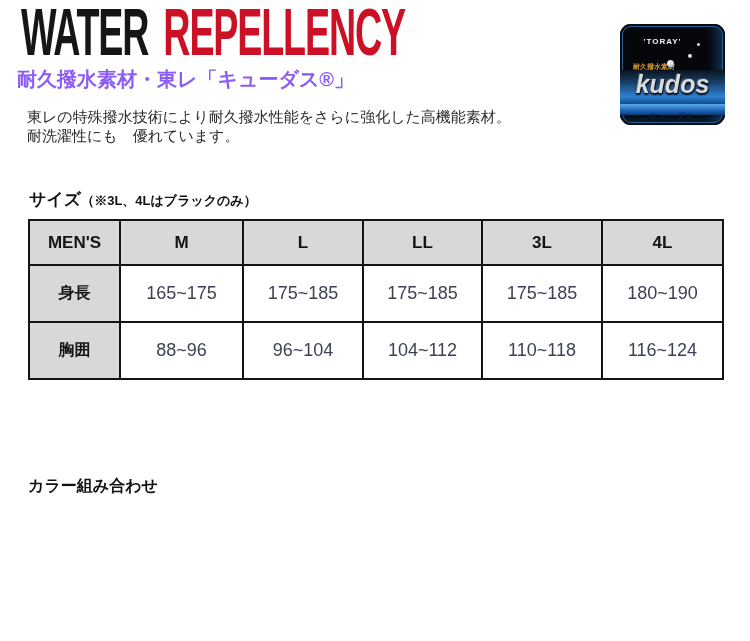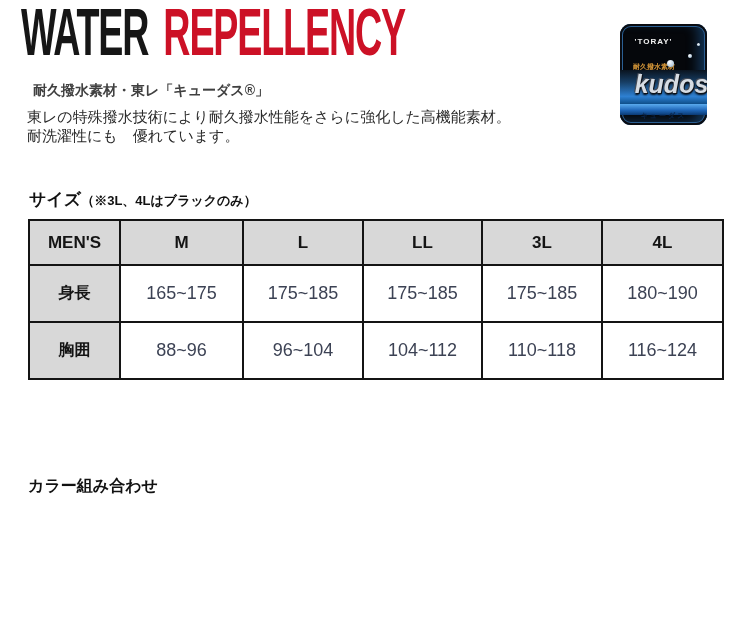--- a/index.html
+++ b/index.html
@@ -16,21 +16,21 @@
     position: absolute; left: 21px; top: 0px; margin: 0;
     font-size: 66px; line-height: 64px; font-weight: bold;
     letter-spacing: -2px; white-space: nowrap;
     transform: scaleX(0.57); transform-origin: 0 50%;
   }
   .t-black { color: #161616; }
   .t-red   { margin-left: 10px; }
 
   
   .logo {
-    position: absolute; left: 620px; top: 24px; width: 87px; height: 101px;
+    position: absolute; left: 620px; top: 24px; width: 105px; height: 101px;
     border-radius: 11px; background: #05070b; overflow: hidden;
     box-shadow: inset 0 0 0 2px #0a0c11, inset 0 0 0 3px #2b5f93,
                 inset -9px -3px 12px rgba(40,120,200,0.38);
   }
   .logo-toray {
     position: absolute; top: 13px; left: 0; right: 20px; text-align: center;
     color: #f2f2f2; font-size: 8px; font-weight: bold; letter-spacing: 1px;
   }
   .drop { position: absolute; border-radius: 50%;
           background: radial-gradient(circle at 35% 30%, #ffffff, #8fb0cc); }
@@ -44,35 +44,34 @@
   .logo-band {
     position: absolute; left: 0; right: 0; top: 46px; height: 44px;
     background: linear-gradient(180deg, #0a141f 0%, #173f66 28%, #2e80d2 60%,
                 #10528f 76%, #052343 90%, #02070e 100%);
   }
   .logo-kudos {
     position: absolute; top: 47px; left: 0; width: 100%; text-align: center;
     font-style: italic; font-weight: bold; font-size: 25px; line-height: 27px;
     color: #d6dce3;
     text-shadow: 1px 1px 0 #0c1118, -1px -1px 0 #454c58, 0 2px 2px #05080d;
-    margin-left: 8px;
   }
   .logo-stripe {
     position: absolute; left: 0; right: 0; top: 80px; height: 11px; text-align: center;
     background: linear-gradient(180deg, #5aabee 0%, #2068ba 55%, #0a3a74 100%);
   }
   .logo-kana {
     font-size: 7px; font-weight: bold; color: #0a2448;
     line-height: 11px; letter-spacing: 2px;
   }
 
   
   .subtitle {
-    position: absolute; left: 17px; top: 66px; margin: 16px;
-    font-size: 14px; font-weight: bold; color: #404040; white-space: nowrap;
+    position: absolute; left: 17px; top: 66px; margin: 0;
+    font-size: 20px; font-weight: bold; color: #8b5cf6; white-space: nowrap;
   }
   .desc {
     position: absolute; left: 27px; top: 107px; margin: 0;
     font-size: 15px; line-height: 19px; color: #2a2a2a; white-space: nowrap;
   }
 
   
   .size-heading { position: absolute; left: 29px; top: 188px; color: #111; white-space: nowrap; }
   .sh-main { font-size: 17px; font-weight: bold; }
   .sh-note { font-size: 13px; font-weight: bold; text-align: right; }

